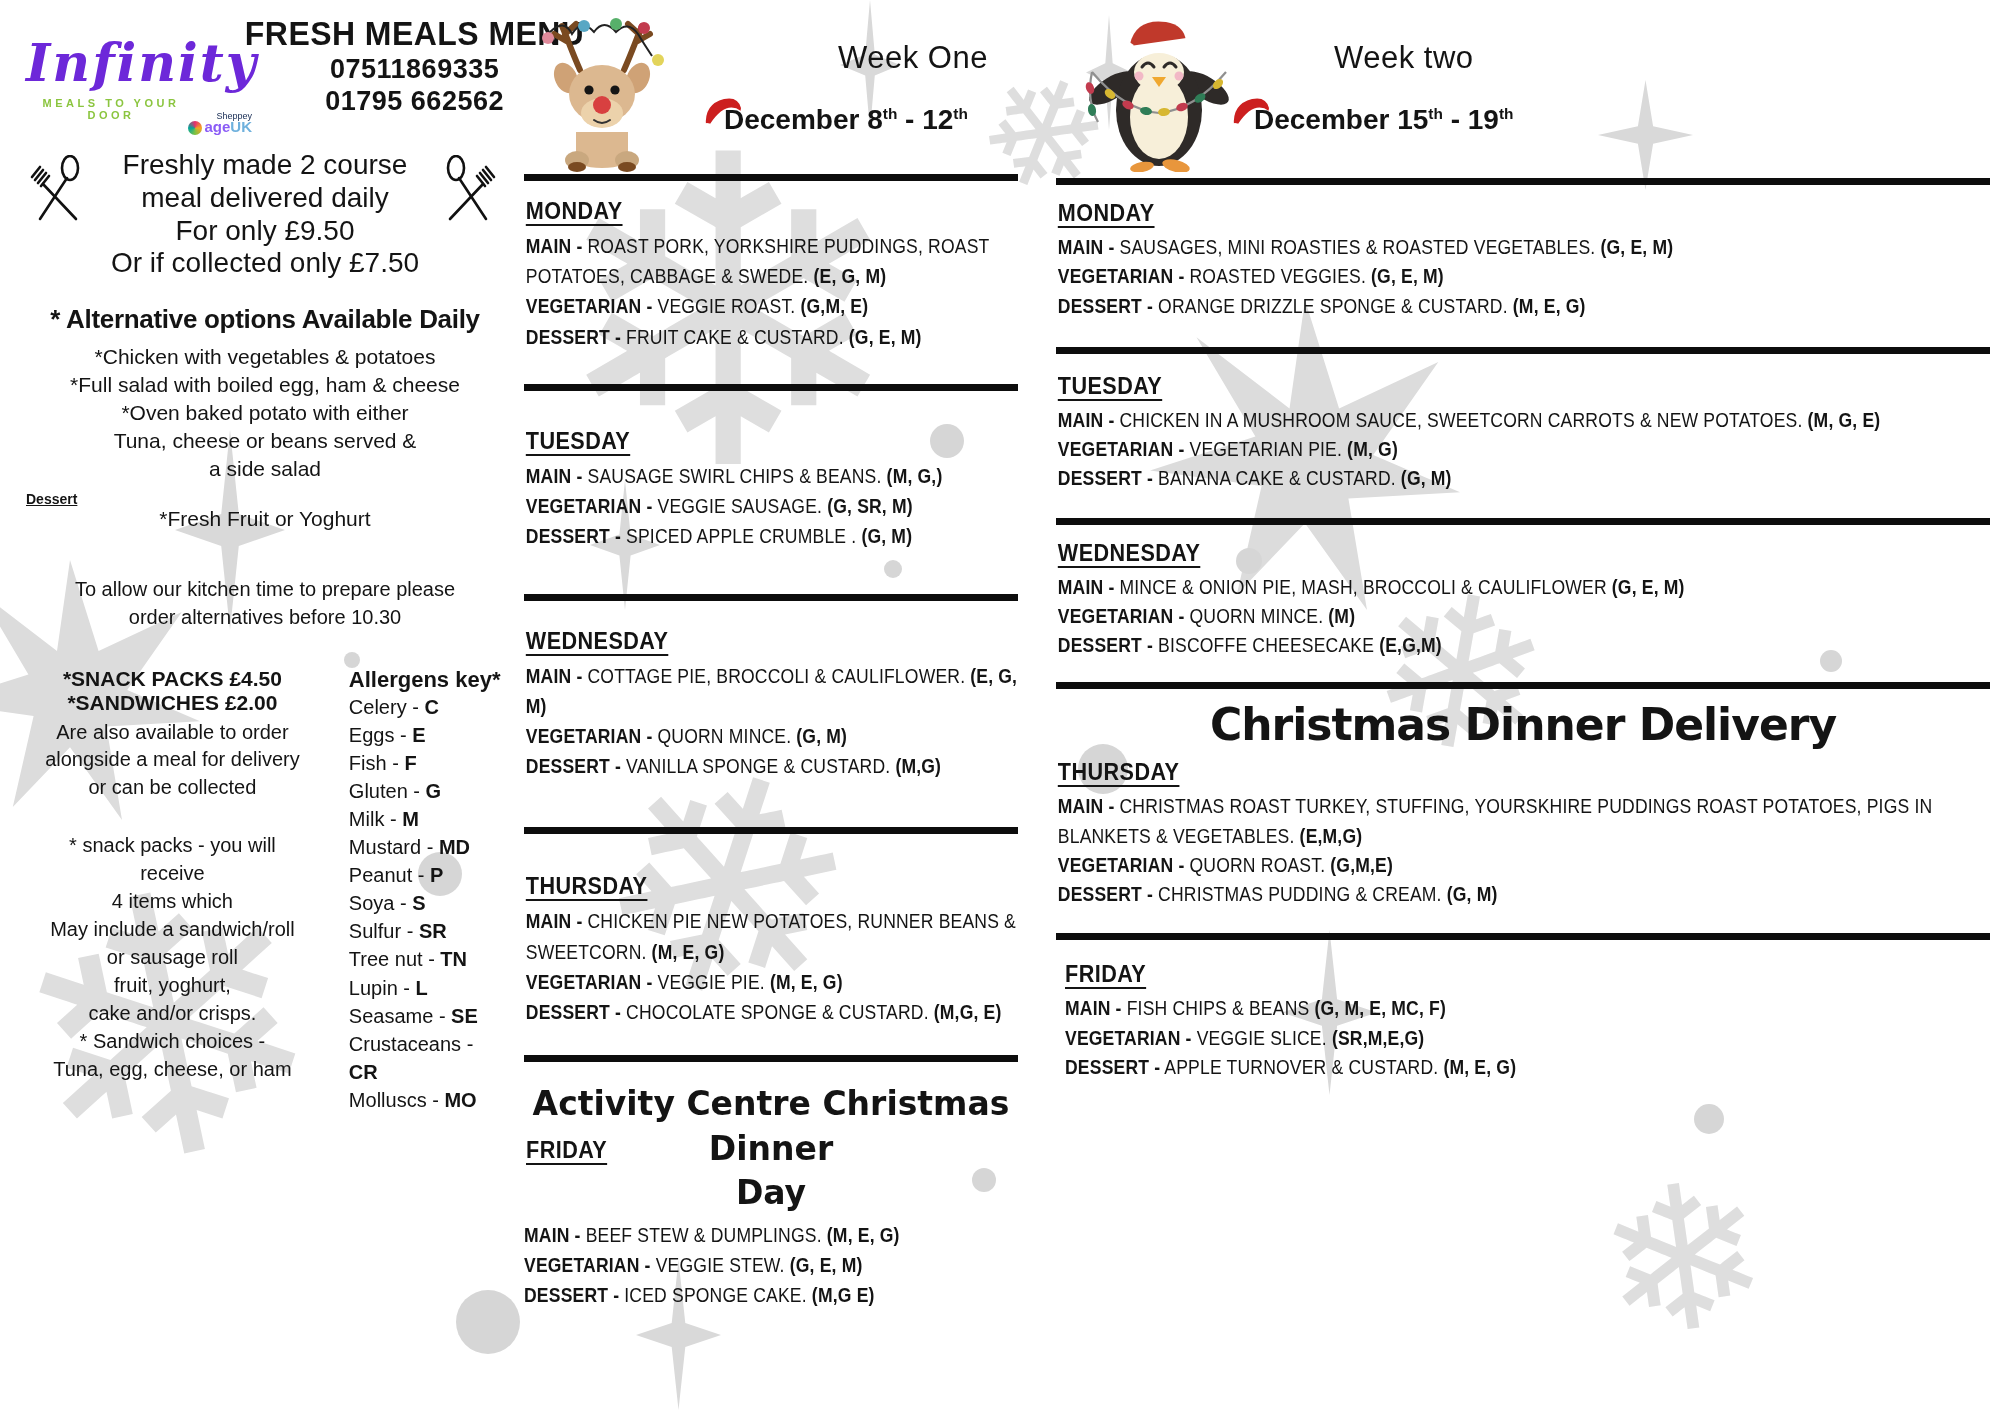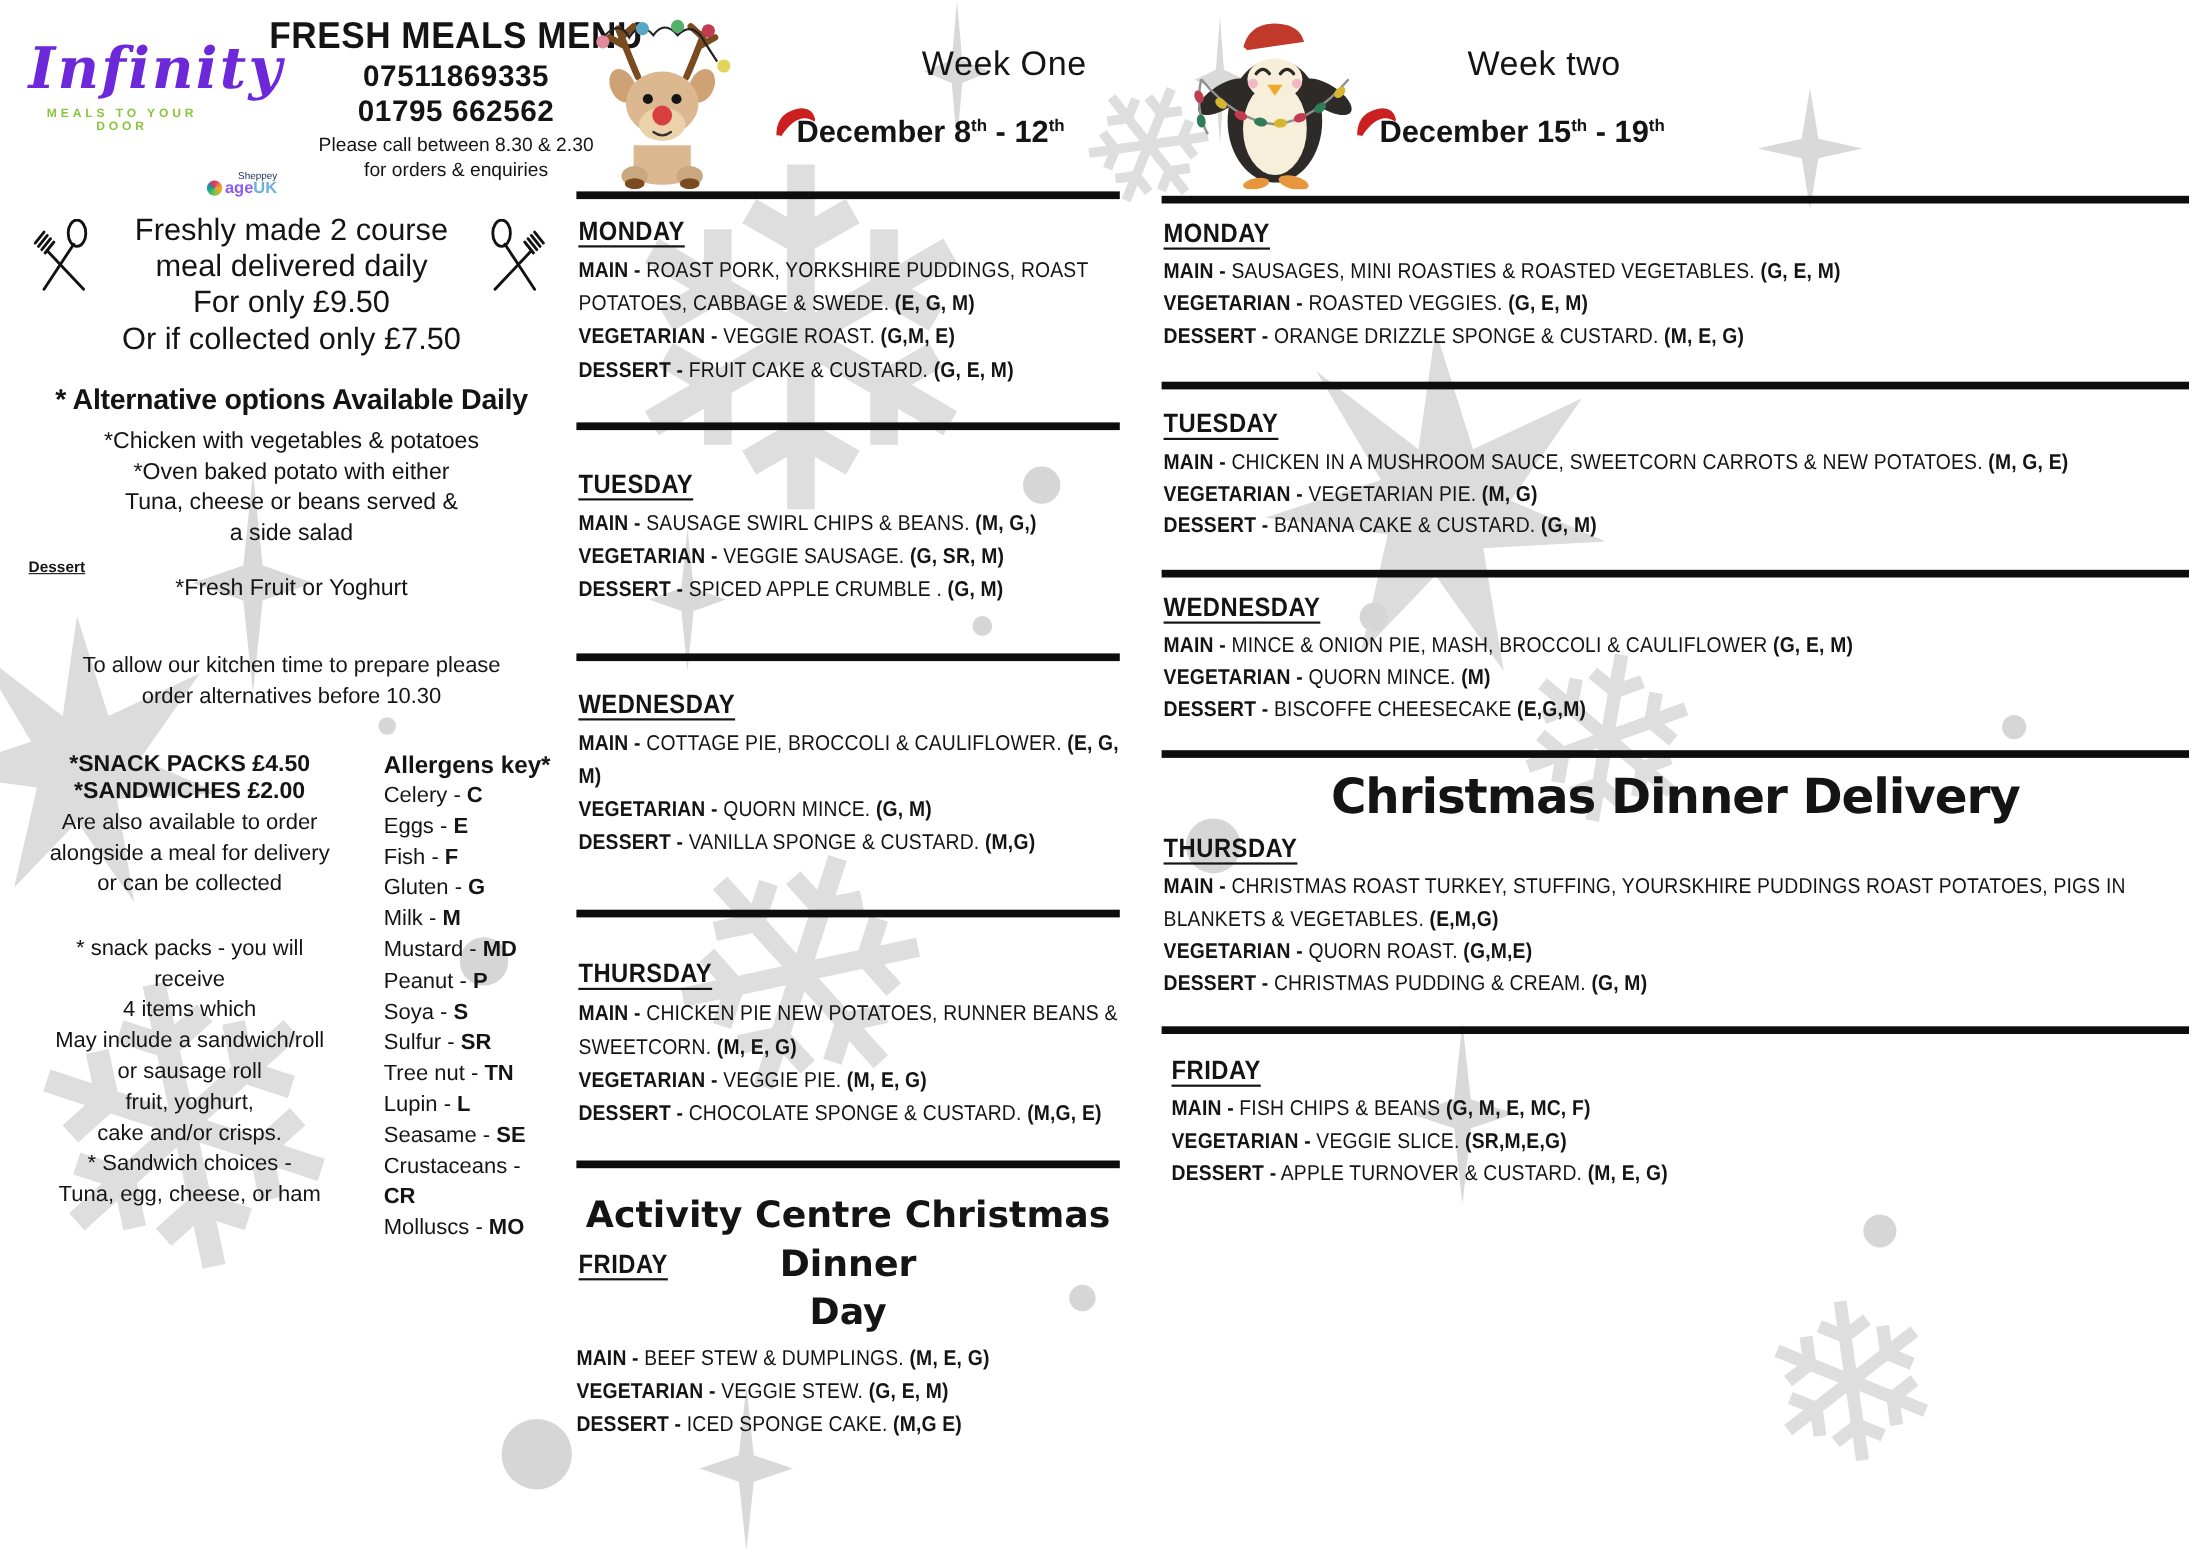--- a/index.html
+++ b/index.html
@@ -131,24 +131,20 @@
         </div>
         <div class="ageuk">
           <span class="region">Sheppey</span>
           <span class="swirl"></span><span class="age">age</span><span class="uk">UK</span>
         </div>
       </div>
       <div class="head-box">
         <div class="menu-title">FRESH MEALS MENU</div>
         <div class="phone">07511869335</div>
         <div class="phone">01795 662562</div>
-        <div class="call-note">
-          <span>Please call between 8.30 &amp; 2.30</span><br>
-          <span>for orders &amp; enquiries</span>
-        </div>
       </div>
     </div>
 
     <div class="intro-wrap">
       <div class="cutlery">
         <svg width="62" height="72" viewBox="0 0 62 72" fill="none" stroke="#111" stroke-width="2.6" stroke-linecap="round">
           <ellipse cx="44" cy="13" rx="8" ry="12"></ellipse>
           <line x1="41" y1="23" x2="14" y2="64"></line>
           <line x1="6" y1="22" x2="14" y2="12"></line>
             <line x1="9" y1="25" x2="17" y2="15"></line>
@@ -172,20 +168,21 @@
           <line x1="12" y1="28" x2="20" y2="18"></line>
             <line x1="15" y1="31" x2="23" y2="21"></line>
           <line x1="17" y1="29" x2="50" y2="64"></line>
         </svg>
       </div>
     </div>
 
     <div class="alt-head">* Alternative options Available Daily</div>
     <div class="alt-lines">
         <div class="alt-line">*Chicken with vegetables &amp; potatoes</div>
+        <div class="alt-line">*Full salad with boiled egg, ham &amp; cheese</div>
         <div class="alt-line">*Oven baked potato with either</div>
         <div class="alt-line">Tuna, cheese or beans served &amp;</div>
         <div class="alt-line">a side salad</div>
       </div>
     <div class="dessert-head">Dessert</div>
     <div class="dessert-line">*Fresh Fruit or Yoghurt</div>
 
     <div class="kitchen-note">
       <span>To allow our kitchen time to prepare please</span><br>
       <span>order alternatives before 10.30</span>

